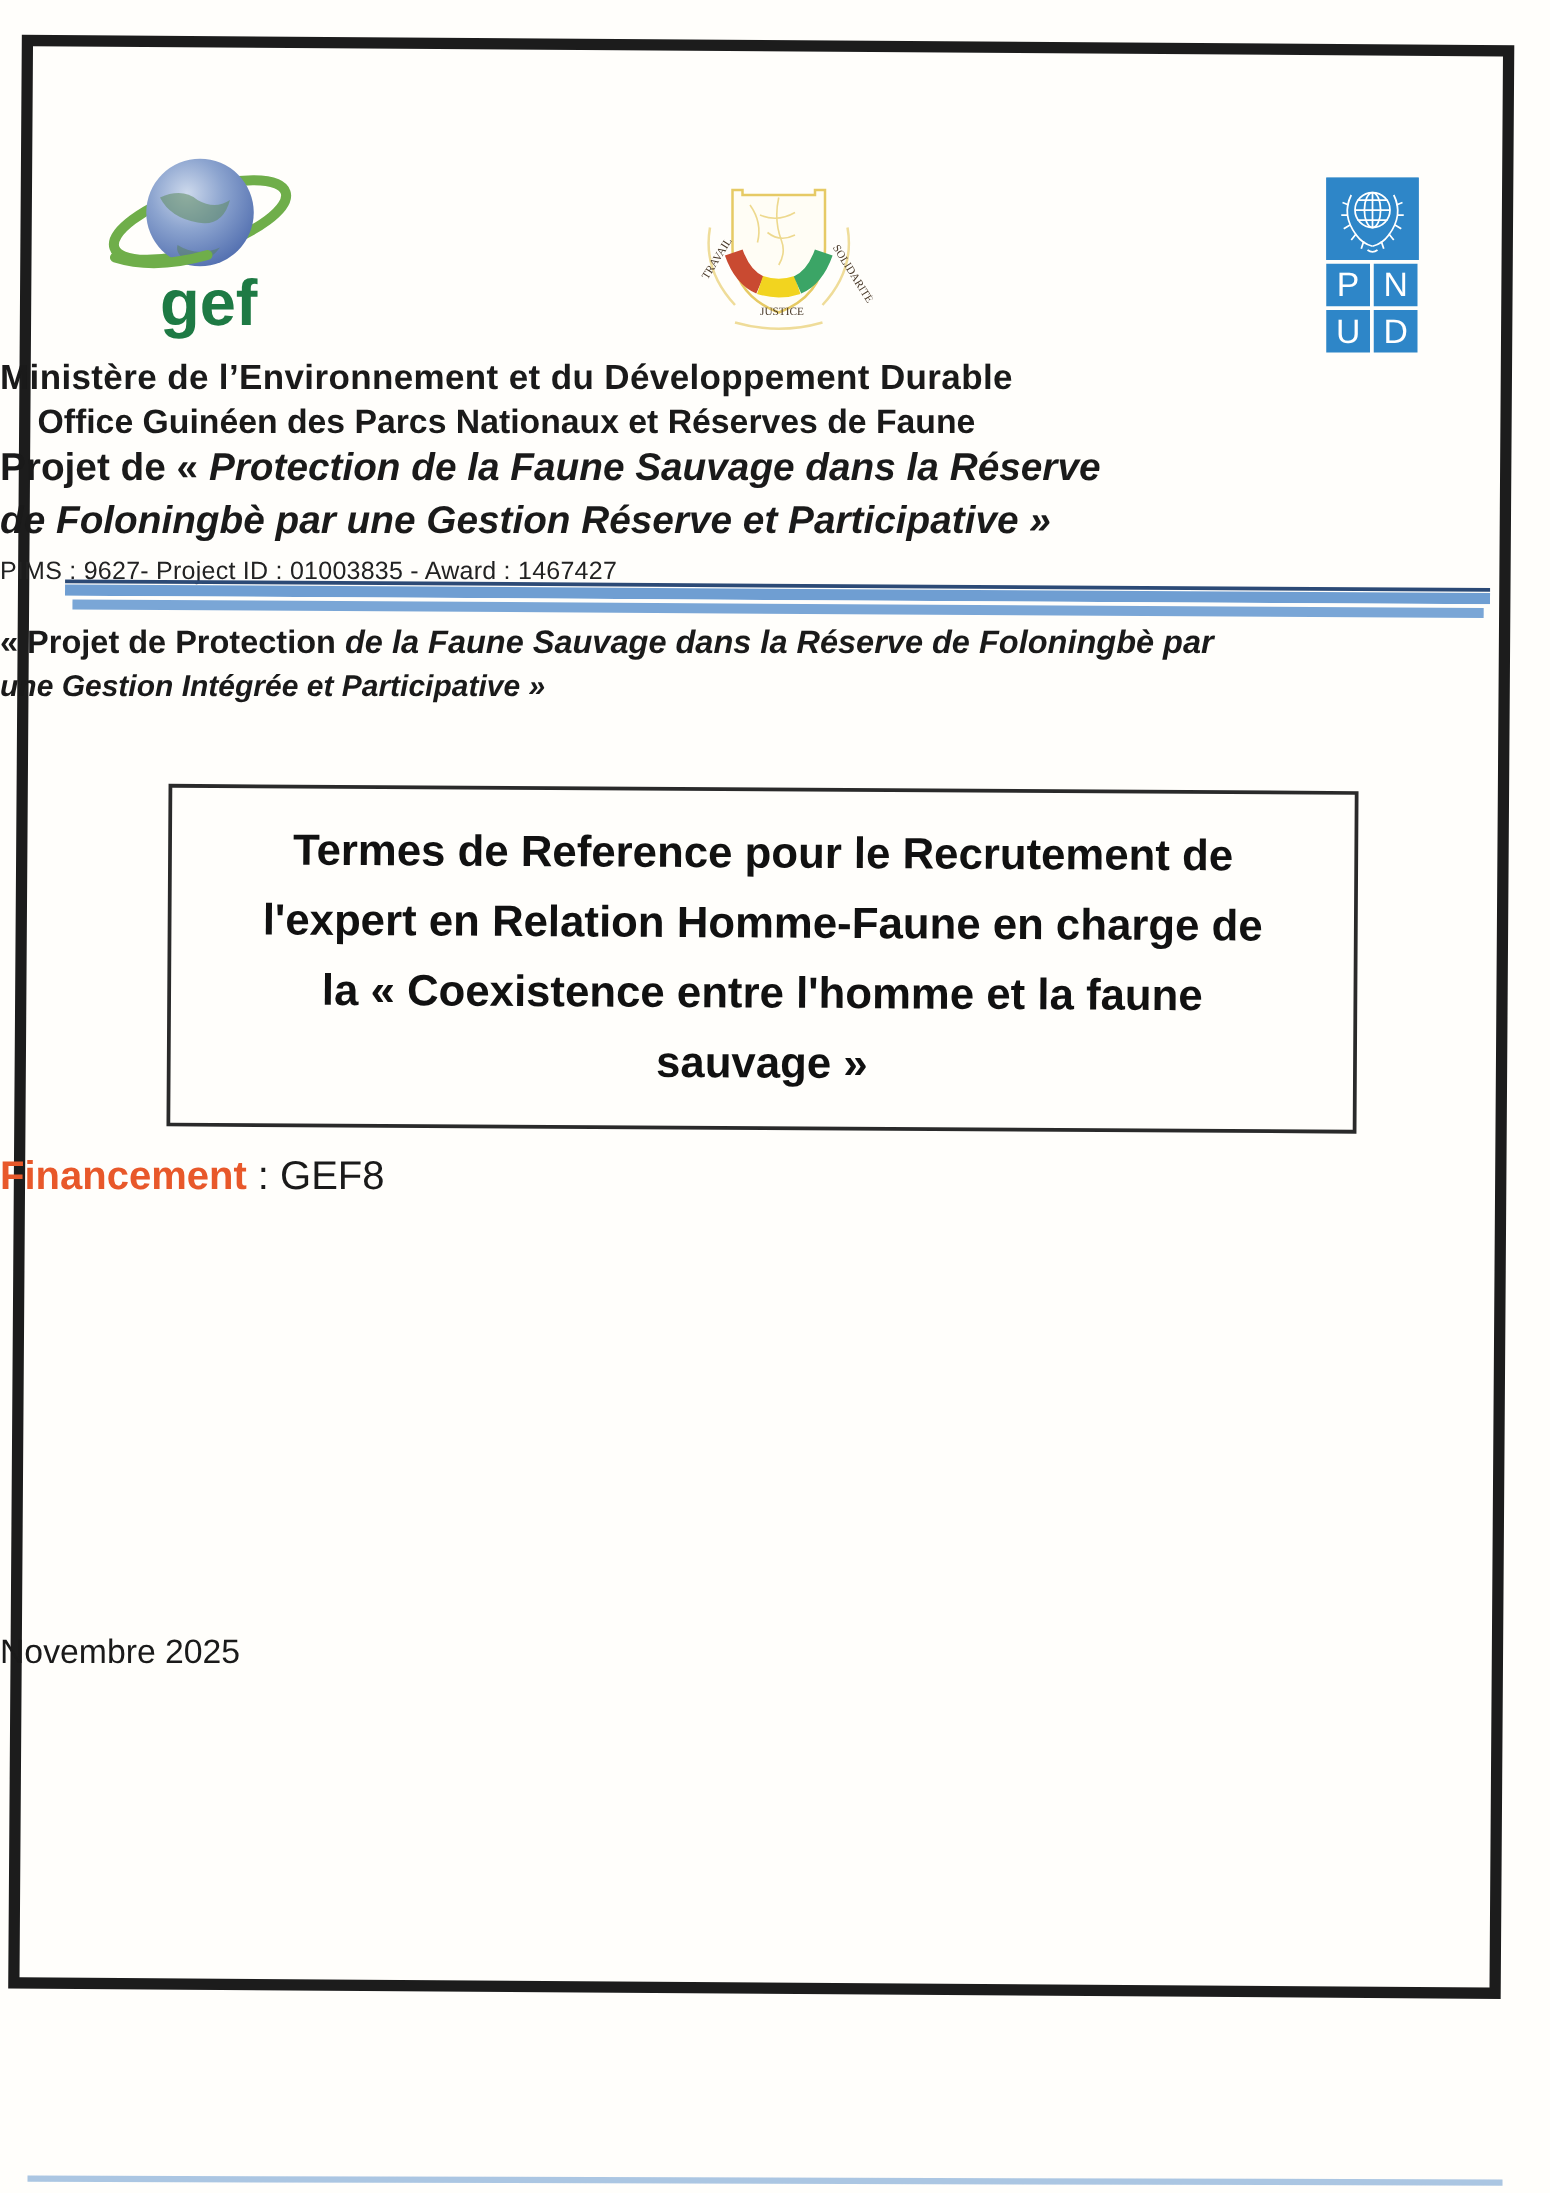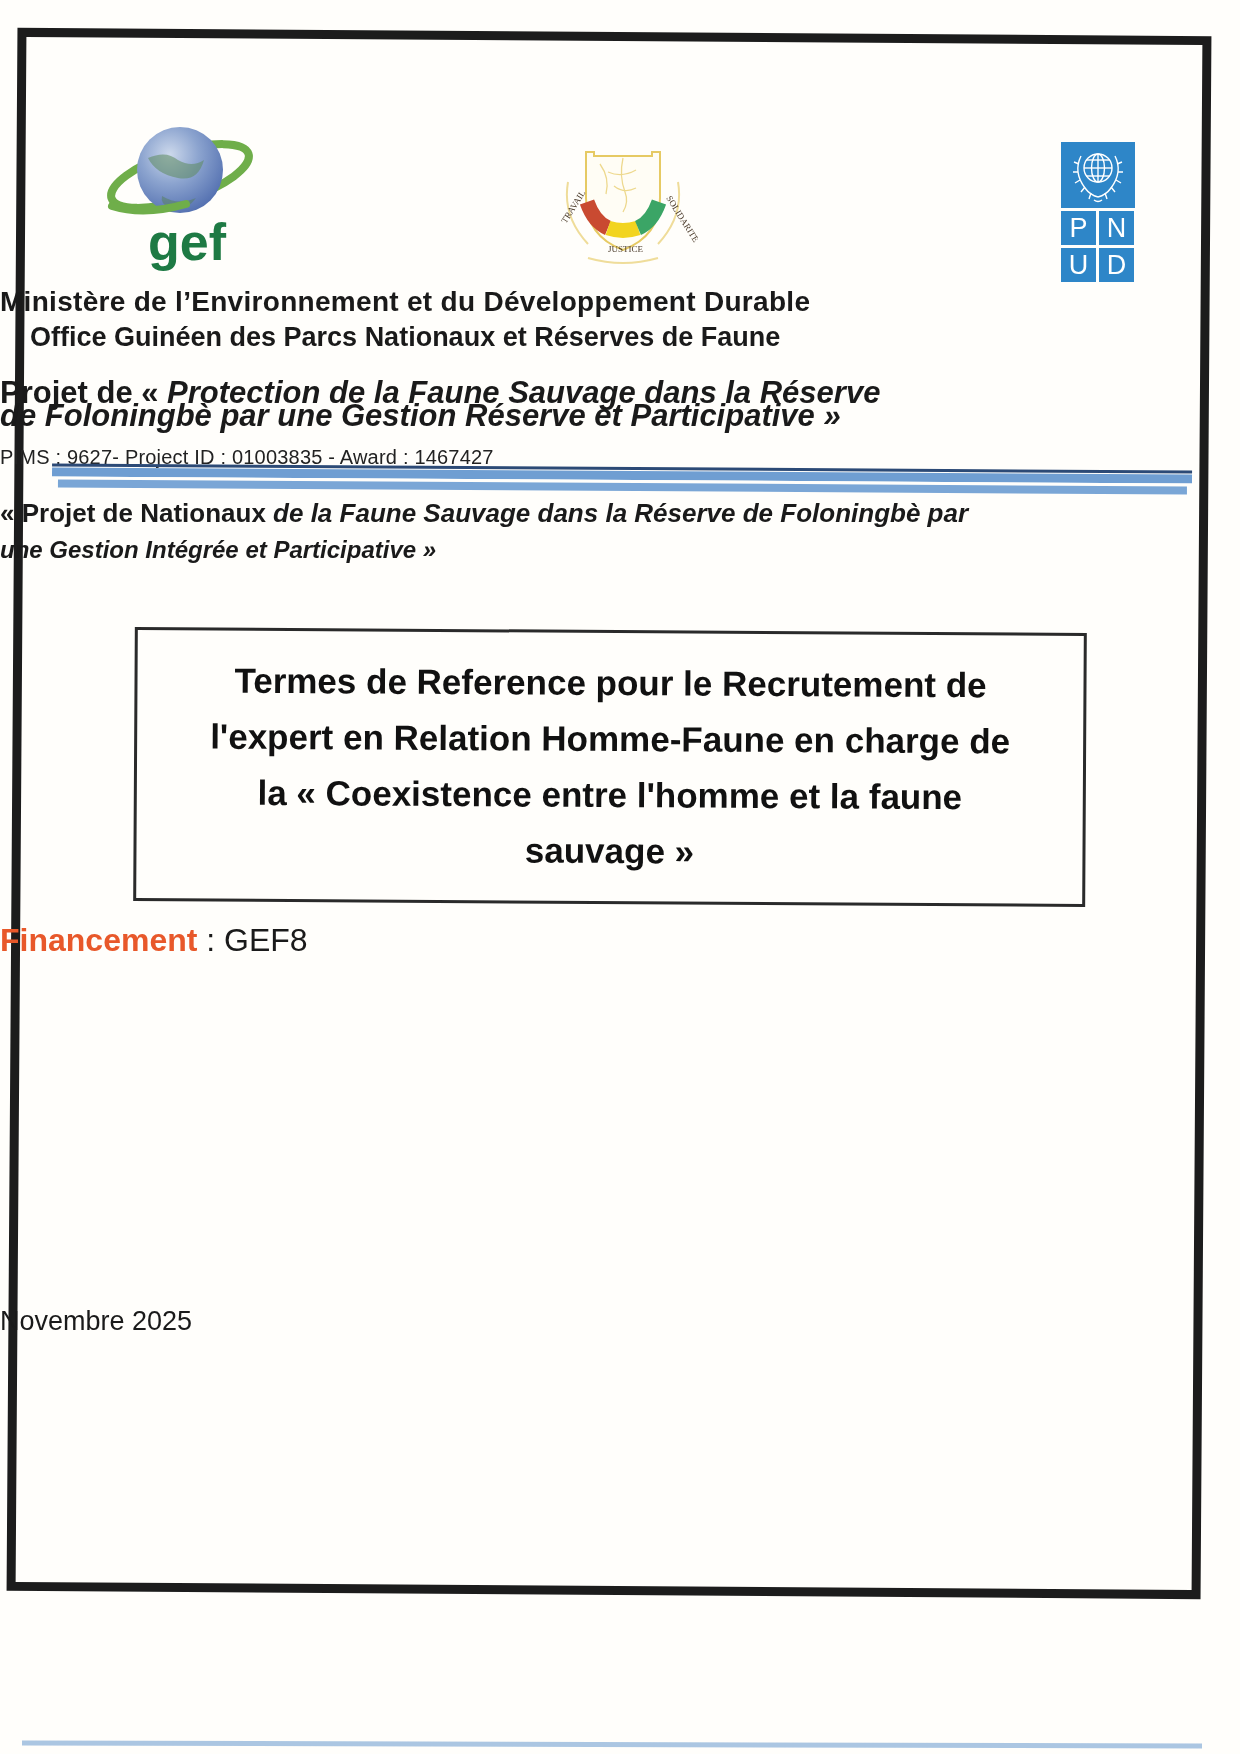--- a/index.html
+++ b/index.html
@@ -15,21 +15,21 @@
   .frame{
     left:12px;top:32px;width:1176px;height:1545px;
     border:9px solid #1c1c1c;
     transform:rotate(0.4deg);
     background:transparent;
   }
   
   .center-line{left:0;width:1240px;text-align:left;white-space:nowrap;}
   .ministry{top:286px;font-size:28px;font-weight:bold;letter-spacing:.3px;}
   .office{top:322px;font-size:27px;font-weight:bold;padding-left:30px;}
-  .projline1{top:356px;font-size:31px;font-weight:bold;margin-top:19px;}
+  .projline1{top:356px;font-size:31px;font-weight:bold;}
   .projline2{top:398px;font-size:31px;font-weight:bold;}
   .pims{top:446px;font-size:20px;font-weight:400;color:#222;letter-spacing:.2px;}
   
   .band{left:52px;top:467px;width:1140px;transform:rotate(0.35deg);}
   .band .l1{height:3px;background:#2c4a76;}
   .band .l2{height:9px;background:#6f9ed2;margin-top:1px;}
   .band .l3{height:3px;background:#fffefb;}
   .band .l4{height:8px;background:#7aa6d6;width:99%;margin-left:6px;}
   
   .quote1{top:498px;font-size:26px;font-weight:bold;}
@@ -45,21 +45,21 @@
   .title-box .tline{
     font-size:35px;font-weight:bold;line-height:56px;color:#111;
   }
   
   .financing{top:922px;font-size:32px;}
   .financing .flabel{color:#e8582a;font-weight:bold;}
   .financing .fvalue{color:#1a1a1a;font-weight:400;}
   
   .date{top:1306px;font-size:27px;font-weight:normal;}
   
-  .gef-logo{left:100px;top:118px;width:160px;height:155px;}
+  .gef-logo{left:80px;top:118px;width:160px;height:155px;}
   .coat{left:548px;top:146px;width:150px;height:125px;}
   .pnud{left:1061px;top:142px;width:76px;height:142px;}
   .pnud-emblem{width:74px;height:66px;background:#2e86c8;display:block;}
   .pnud-grid{
     margin-top:3px;width:74px;
     display:grid;grid-template-columns:35px 35px;grid-auto-rows:34px;gap:3px;
   }
   .pnud-cell{
     background:#2e86c8;color:#fff;
     display:flex;align-items:center;justify-content:center;
@@ -154,21 +154,21 @@
 <div class="abs center-line projline2"><span class="it">de Foloningbè par une Gestion Réserve et Participative »</span></div>
 <div class="abs center-line pims">PIMS : 9627- Project ID : 01003835 - Award : 1467427</div>
 
 <div class="abs band">
   <div class="l1"></div>
   <div class="l2"></div>
   <div class="l3"></div>
   <div class="l4"></div>
 </div>
 
-<div class="abs center-line quote1"><span>« Projet de Nationaux </span><span class="it">de la Faune Sauvage dans la Réserve de Foloningbè par</span></div>
+<div class="abs center-line quote1"><span>« Projet de Protection </span><span class="it">de la Faune Sauvage dans la Réserve de Foloningbè par</span></div>
 <div class="abs center-line quote2"><span class="it">une Gestion Intégrée et Participative »</span></div>
 
 <div class="abs title-box">
   <div class="tline">Termes de Reference pour le Recrutement de</div>
   <div class="tline">l'expert en Relation Homme-Faune en charge de</div>
   <div class="tline">la « Coexistence entre l'homme et la faune</div>
   <div class="tline">sauvage »</div>
 </div>
 
 <div class="abs center-line financing">

